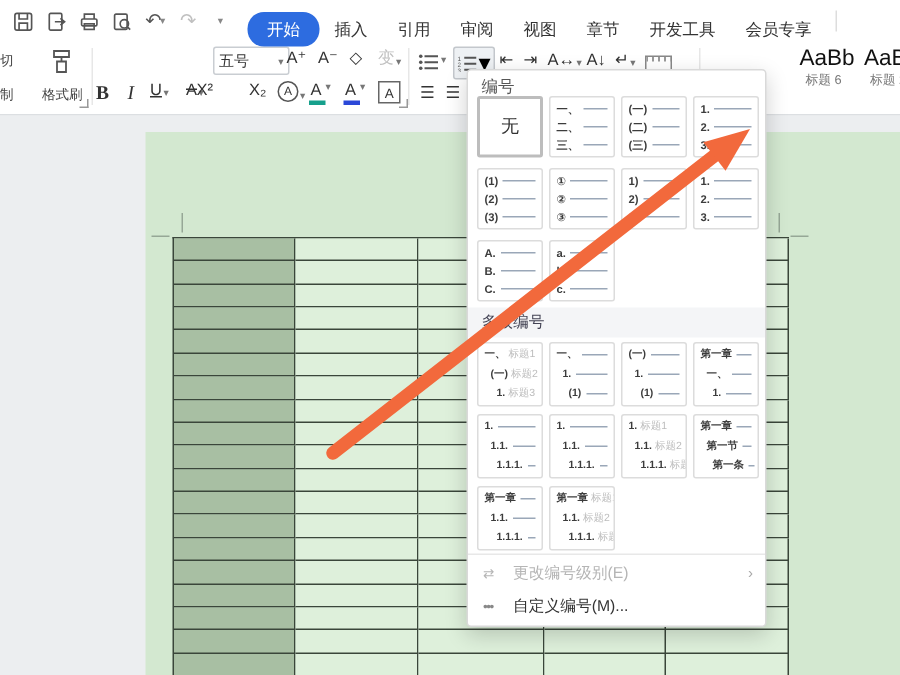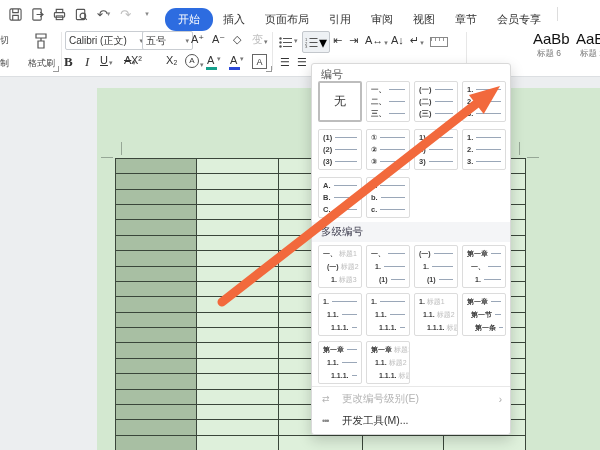--- a/index.html
+++ b/index.html
@@ -51,21 +51,21 @@
   .stylebig{position:absolute;font-size:15px;color:#111;white-space:nowrap;}
   .stylelbl{position:absolute;font-size:8.5px;color:#777;white-space:nowrap;}
   
   .page{position:absolute;left:97px;top:88px;width:503px;height:362px;background:#d3e8d0;z-index:1;}
   .dtable{position:absolute;left:115px;top:158px;width:410px;height:292px;z-index:2;
           display:grid;border-top:1px solid #3a463a;border-left:1px solid #3a463a;}
   .cell{border-right:1px solid #3a463a;border-bottom:1px solid #3a463a;background:#def0db;}
   .cell.hdr{background:#a8bfa3;}
   .cropmark{position:absolute;background:#96a796;z-index:3;}
   
-  .panel{position:absolute;left:311px;top:63px;width:198px;height:370px;background:#fff;
+  .panel{position:absolute;left:311px;top:46px;width:198px;height:370px;background:#fff;
          border:1px solid #d9d9d9;border-radius:3px;box-shadow:0 5px 14px rgba(0,0,0,.18);z-index:40;}
   .panel-title{position:absolute;left:9px;top:3px;font-size:11px;color:#555;}
   .ngrid{position:absolute;left:6px;display:grid;grid-template-columns:repeat(4,44px);}
   .sgrid{top:17px;grid-auto-rows:41px;gap:7px 4px;}
   .mgrid{top:181px;grid-auto-rows:43px;gap:5px 4px;}
   .nitem{border:1px solid #dcdcdc;border-radius:2px;background:#fff;box-sizing:border-box;
          padding:4px 4px;display:flex;flex-direction:column;justify-content:space-between;overflow:hidden;}
   .nitem.none{border:2px solid #bdbdbd;align-items:center;justify-content:center;font-size:12px;color:#333;}
   .nrow{display:flex;align-items:center;}
   .nlbl{font-size:7.5px;color:#3c3c3c;font-weight:bold;white-space:nowrap;line-height:1;}
@@ -122,47 +122,43 @@
     <span class="qbtn">
         <span class="redo-glyph">↷</span>
       </span>
     <span class="qbtn">
         <span class="tiny-caret">▾</span>
       </span>
   </div>
   <div class="tabs" id="tabs">
       <span class="tab active">开始</span>
       <span class="tab">插入</span>
-      <span class="tab">页面布局</span>
       <span class="tab">引用</span>
       <span class="tab">审阅</span>
       <span class="tab">视图</span>
       <span class="tab">章节</span>
+      <span class="tab">开发工具</span>
       <span class="tab">会员专享</span>
     </div>
   <span class="tab-divider"></span>
 
 </div>
 
 <div class="toolbar">
 
   <span class="tlabel abs" style="left:-9px;top:6px;">剪切</span>
   <span class="tlabel abs" style="left:-9px;top:29px;">复制</span>
   <span class="abs" style="left:33px;top:4px;">
     <svg width="16" height="18" viewBox="0 0 16 18" fill="none" stroke="#555" stroke-width="1.2">
       <path d="M3 2h10v4H3zM8 6v3M5 9h6v7H5z"></path>
       </svg></span>
   <span class="tlabel abs" style="left:28px;top:29px;">格式刷</span>
   <span class="corner" style="left:53px;top:38px;"></span>
   <span class="vdiv" style="left:61px;"></span>
 
-  <span class="combo" style="left:65px;top:3px;width:74px;">
-    <span class="cname">Calibri (正文)</span>
-      <span class="caret">▾</span>
-    </span>
   <span class="combo" style="left:142px;top:3px;width:43px;">
     <span class="cname">五号</span>
       <span class="caret">▾</span>
     </span>
   <span class="tbtn" style="left:191px;top:6px;">A⁺</span>
   <span class="tbtn" style="left:212px;top:6px;">A⁻</span>
   <span class="tbtn" style="left:233px;top:6px;">◇</span>
   <span class="tbtn disabled" style="left:252px;top:6px;">
       <span class="disabled">变</span>
       <span class="caret">▾</span>
@@ -631,20 +627,20 @@
     </div>
   <div class="psep"></div>
   <div class="menu-row dim" style="top:325px;">
     <span class="mico">⇄</span>
     <span>更改编号级别(E)</span>
     <span class="spring"></span>
     <span class="submenu-arrow">›</span>
   </div>
   <div class="menu-row" style="top:347px;">
     <span class="mico">•••</span>
-    <span>开发工具(M)...</span>
+    <span>自定义编号(M)...</span>
   </div>
 </div>
 
 <svg class="arrow-svg" width="600" height="450" viewBox="0 0 600 450">
   <line x1="222" y1="302" x2="476" y2="104" stroke="#f2693c" stroke-width="9" stroke-linecap="round"></line>
   <polygon points="500,86 483.7,113.9 468.9,94.9" fill="#f2693c"></polygon>
 </svg>
 
 </body></html>

